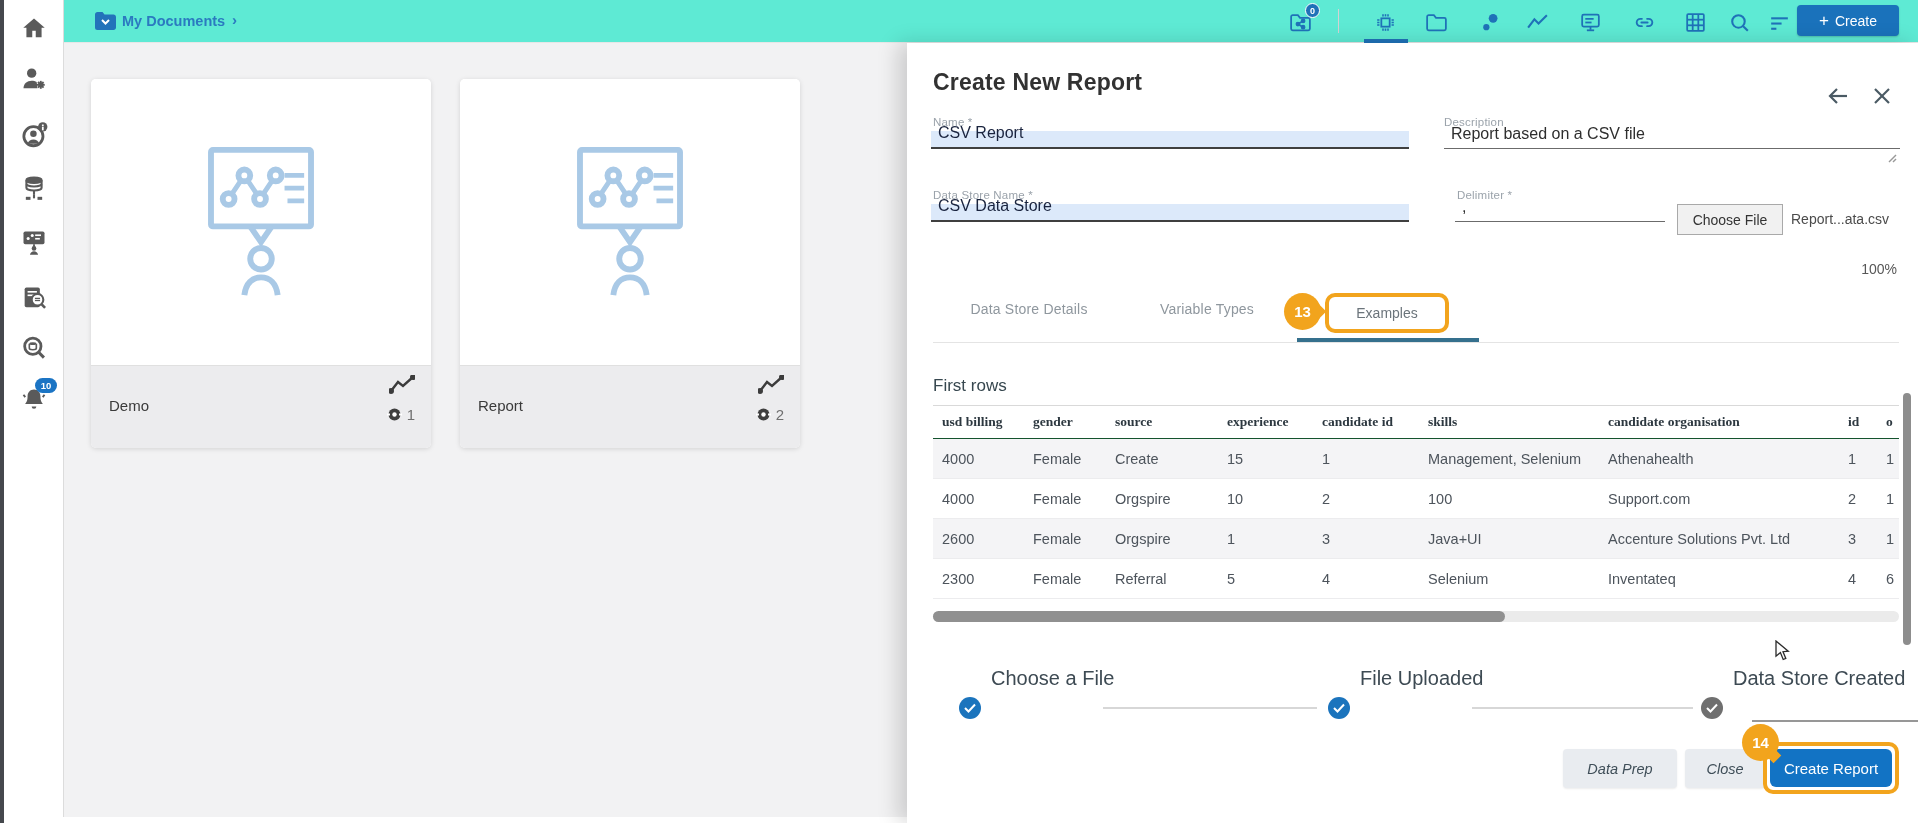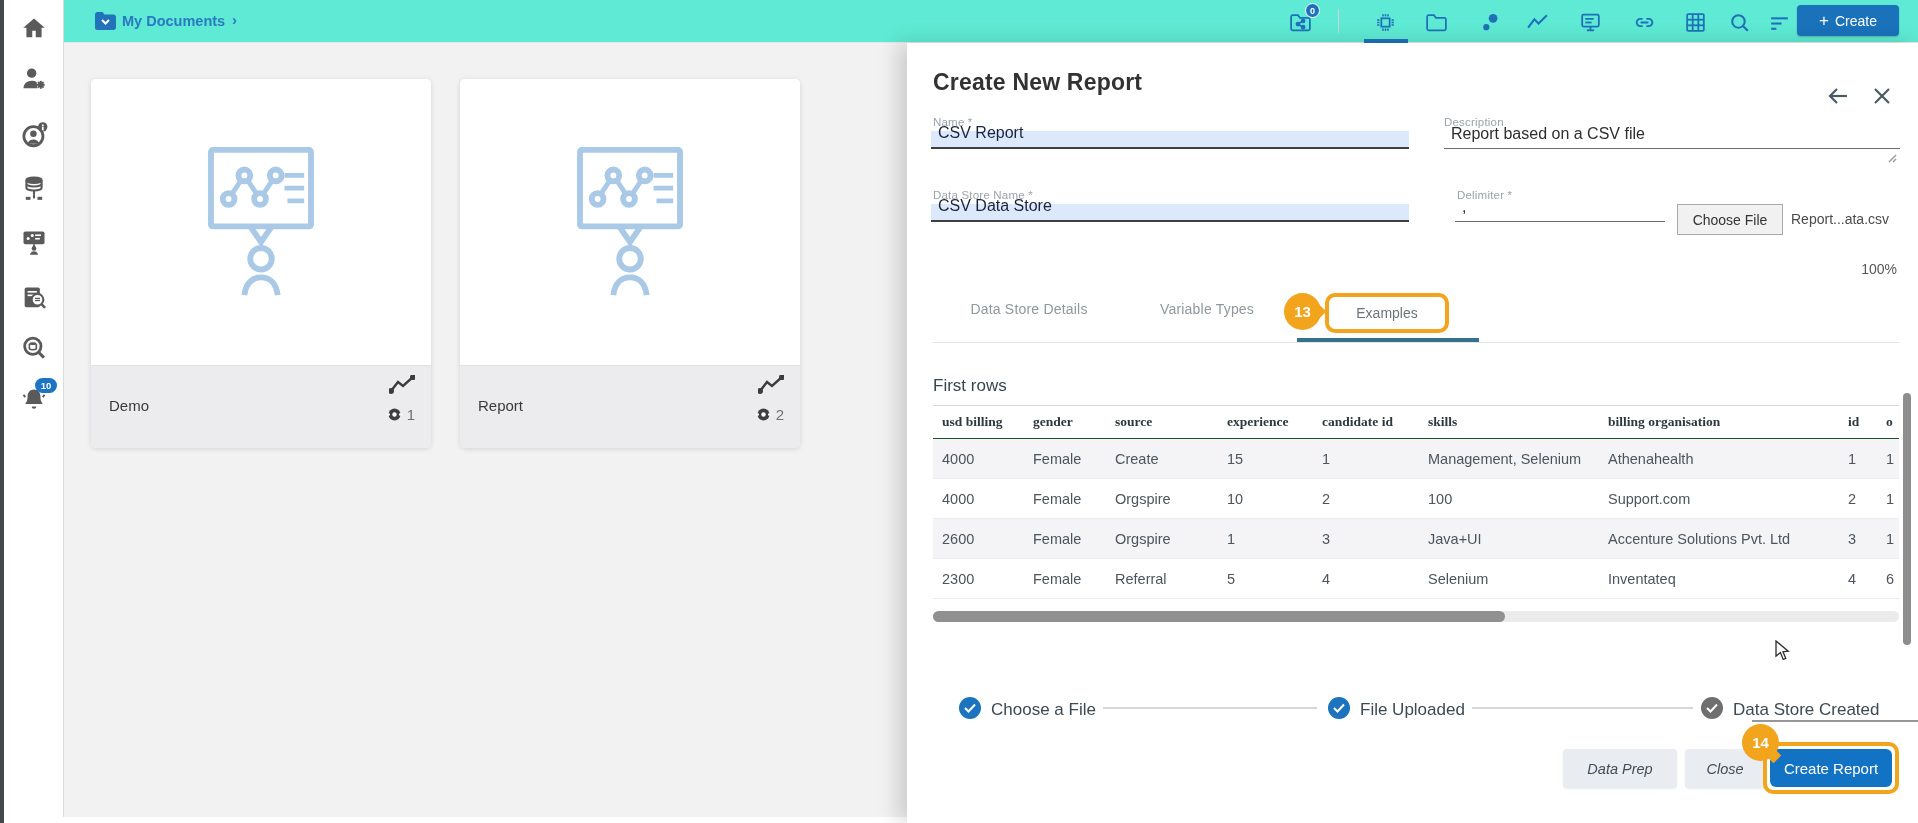--- a/index.html
+++ b/index.html
@@ -101,21 +101,21 @@
   tr.odd td { background:#f4f4f6; }
   .hscroll { left:26px; top:568px; width:966px; height:11px; background:#ebebeb; border-radius:6px; cursor:pointer; }
   .hscroll .thumb { position:absolute; left:0; top:0; width:572px; height:11px; background:#909090; border-radius:6px; }
   .vscroll-thumb { left:996px; top:350px; width:8px; height:252px; background:#8d8d8d; border-radius:4px; cursor:pointer; }
   .mystery-line { left:845px; top:677px; width:166px; height:2px; background:#979797; }
 
   
   .step-circle { position:absolute; top:654px; width:22px; height:22px; border-radius:50%;
     display:flex; align-items:center; justify-content:center; }
   .step-done { background:#1b74bd; } .step-pending { background:#6f6f6f; }
-  .step-label { position:absolute; top:657px; font-size:17px; color:#3d4a53; }
+  .step-label { position:absolute; top:624px; font-size:20px; color:#3d4a53; }
   .step-line { position:absolute; top:664px; height:2px; background:#d7d7d7; }
 
   
   .act-btn { position:absolute; top:706px; height:39px; background:#e9ecf0; border-radius:4px;
     font-size:14.5px; color:#3f4e58; display:flex; align-items:center; justify-content:center; cursor:pointer;
     box-shadow:0 1px 2px rgba(0,0,0,.08);font-style:italic; }
   .create-box { left:856px; top:699px; width:136px; height:52px; padding:3px; }
   .create-report { width:100%; height:100%; background:#1273c4; border-radius:6px; color:#fff;
     font-size:15px; display:flex; align-items:center; justify-content:center; cursor:pointer; }
 
@@ -460,21 +460,21 @@
             <col style="width:116px">
         </colgroup>
         <thead>
           <tr>
             <th>usd billing</th>
             <th>gender</th>
             <th>source</th>
             <th>experience</th>
             <th>candidate id</th>
             <th>skills</th>
-            <th>billing organisation</th>
+            <th>candidate organisation</th>
             <th>id</th>
             <th>o</th>
           </tr>
         </thead>
         <tbody>
           <tr class="odd">
             <td>4000</td>
             <td>Female</td>
             <td>Create</td>
             <td>15</td>

